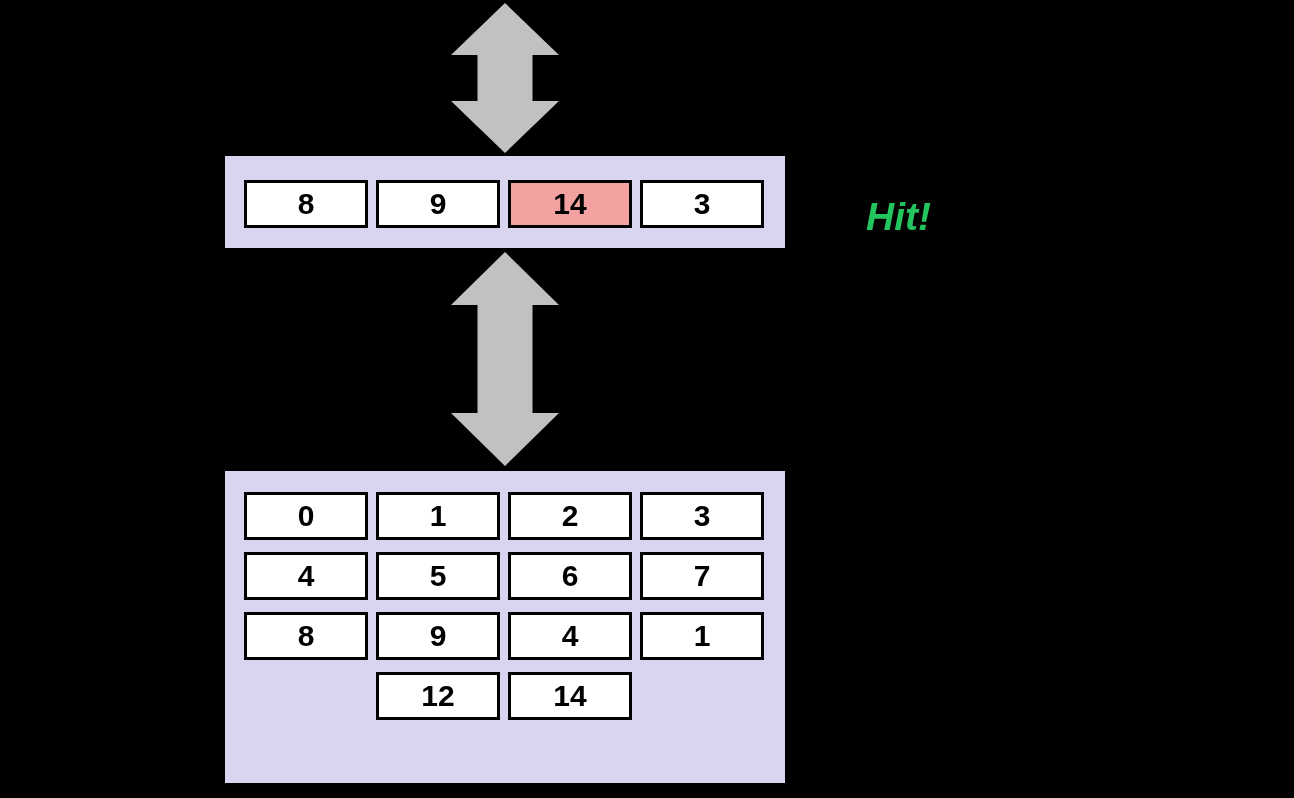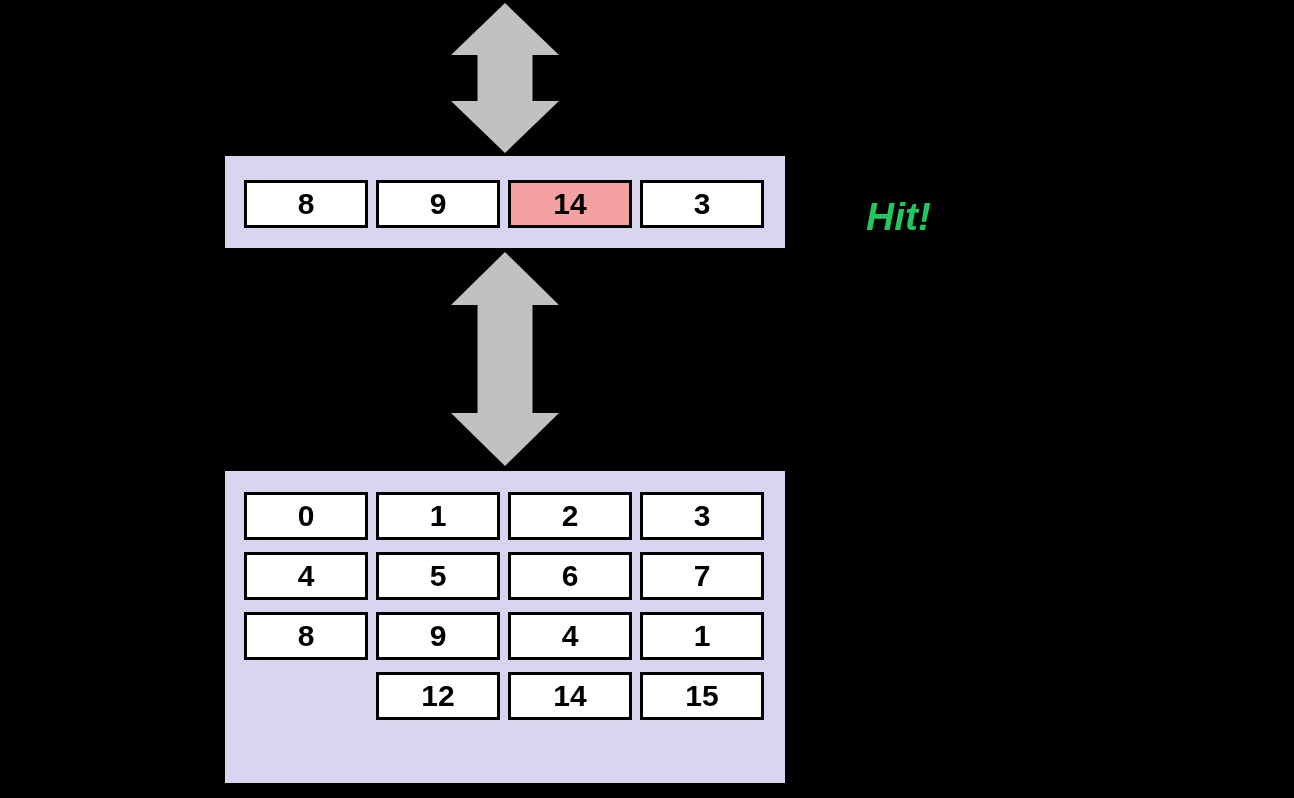--- a/index.html
+++ b/index.html
@@ -82,16 +82,15 @@
     <div class="cell row1 col0">4</div>
     <div class="cell row1 col1">5</div>
     <div class="cell row1 col2">6</div>
     <div class="cell row1 col3">7</div>
     <div class="cell row2 col0">8</div>
     <div class="cell row2 col1">9</div>
     <div class="cell row2 col2">4</div>
     <div class="cell row2 col3">1</div>
     <div class="cell row3 col1">12</div>
     <div class="cell row3 col2">14</div>
-    <div class="cell row3 col3">15</div>
   </div>
 
 </div>
 
 </body></html>

